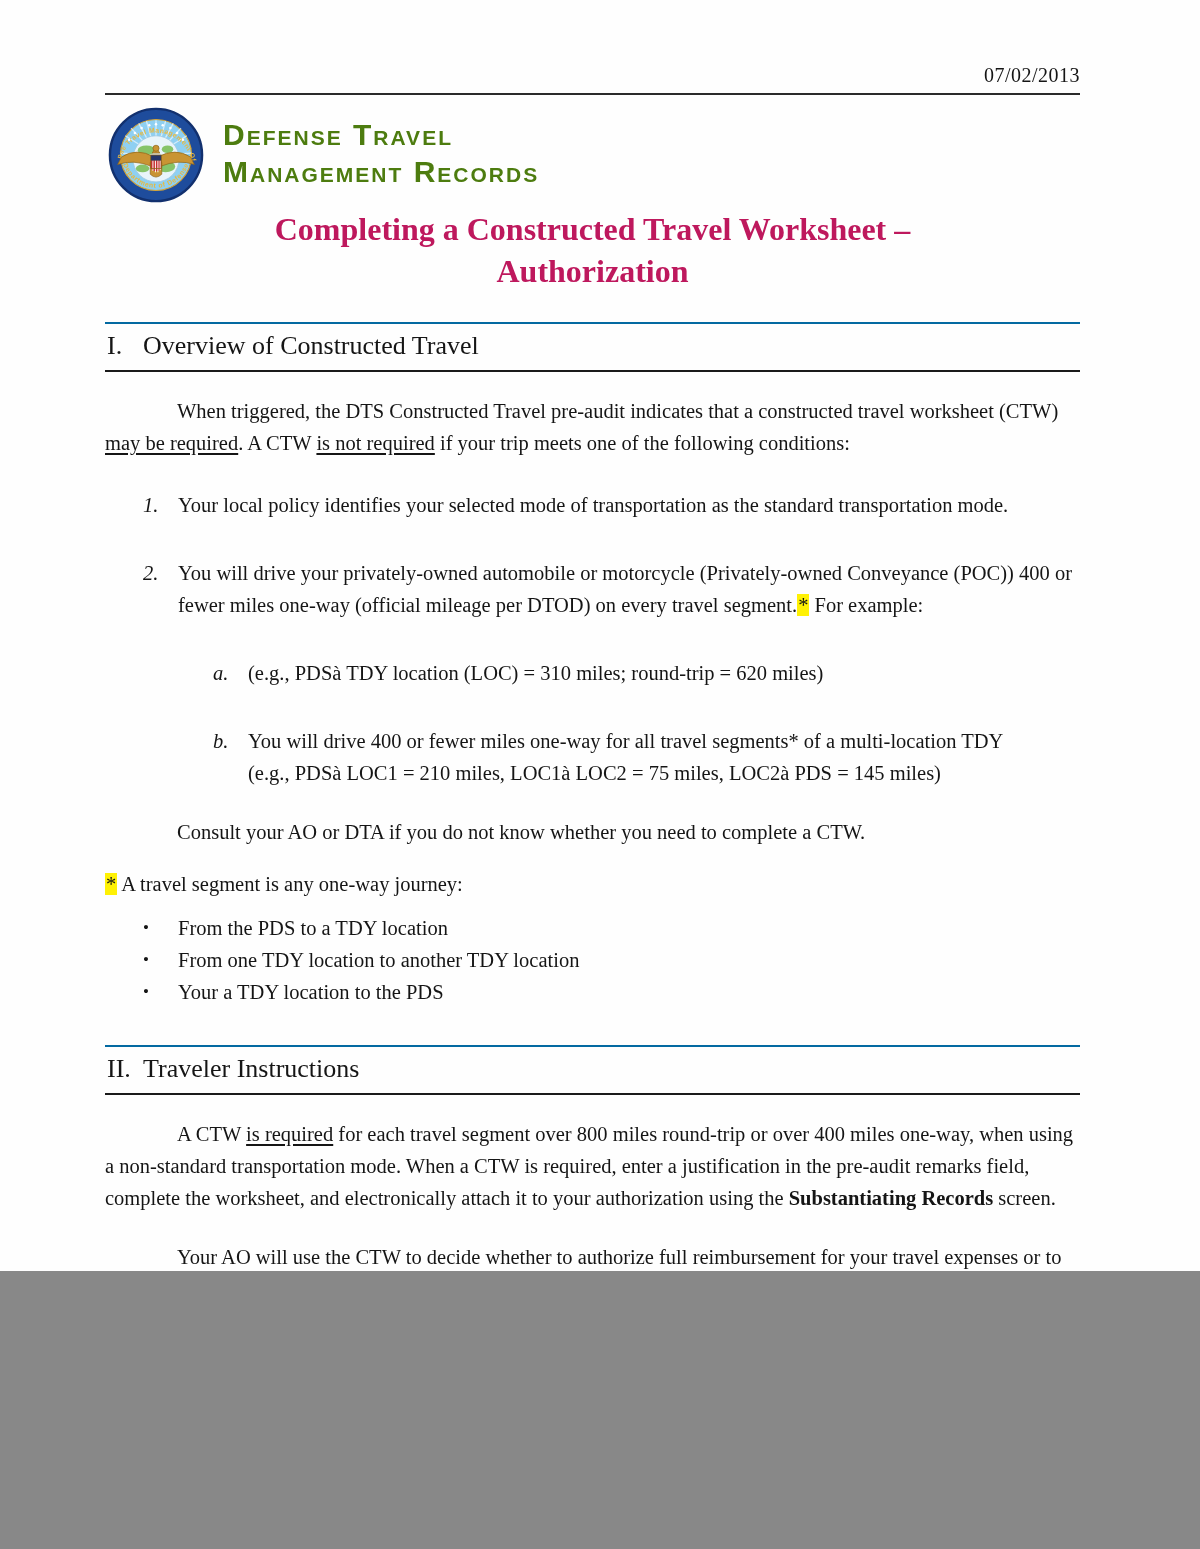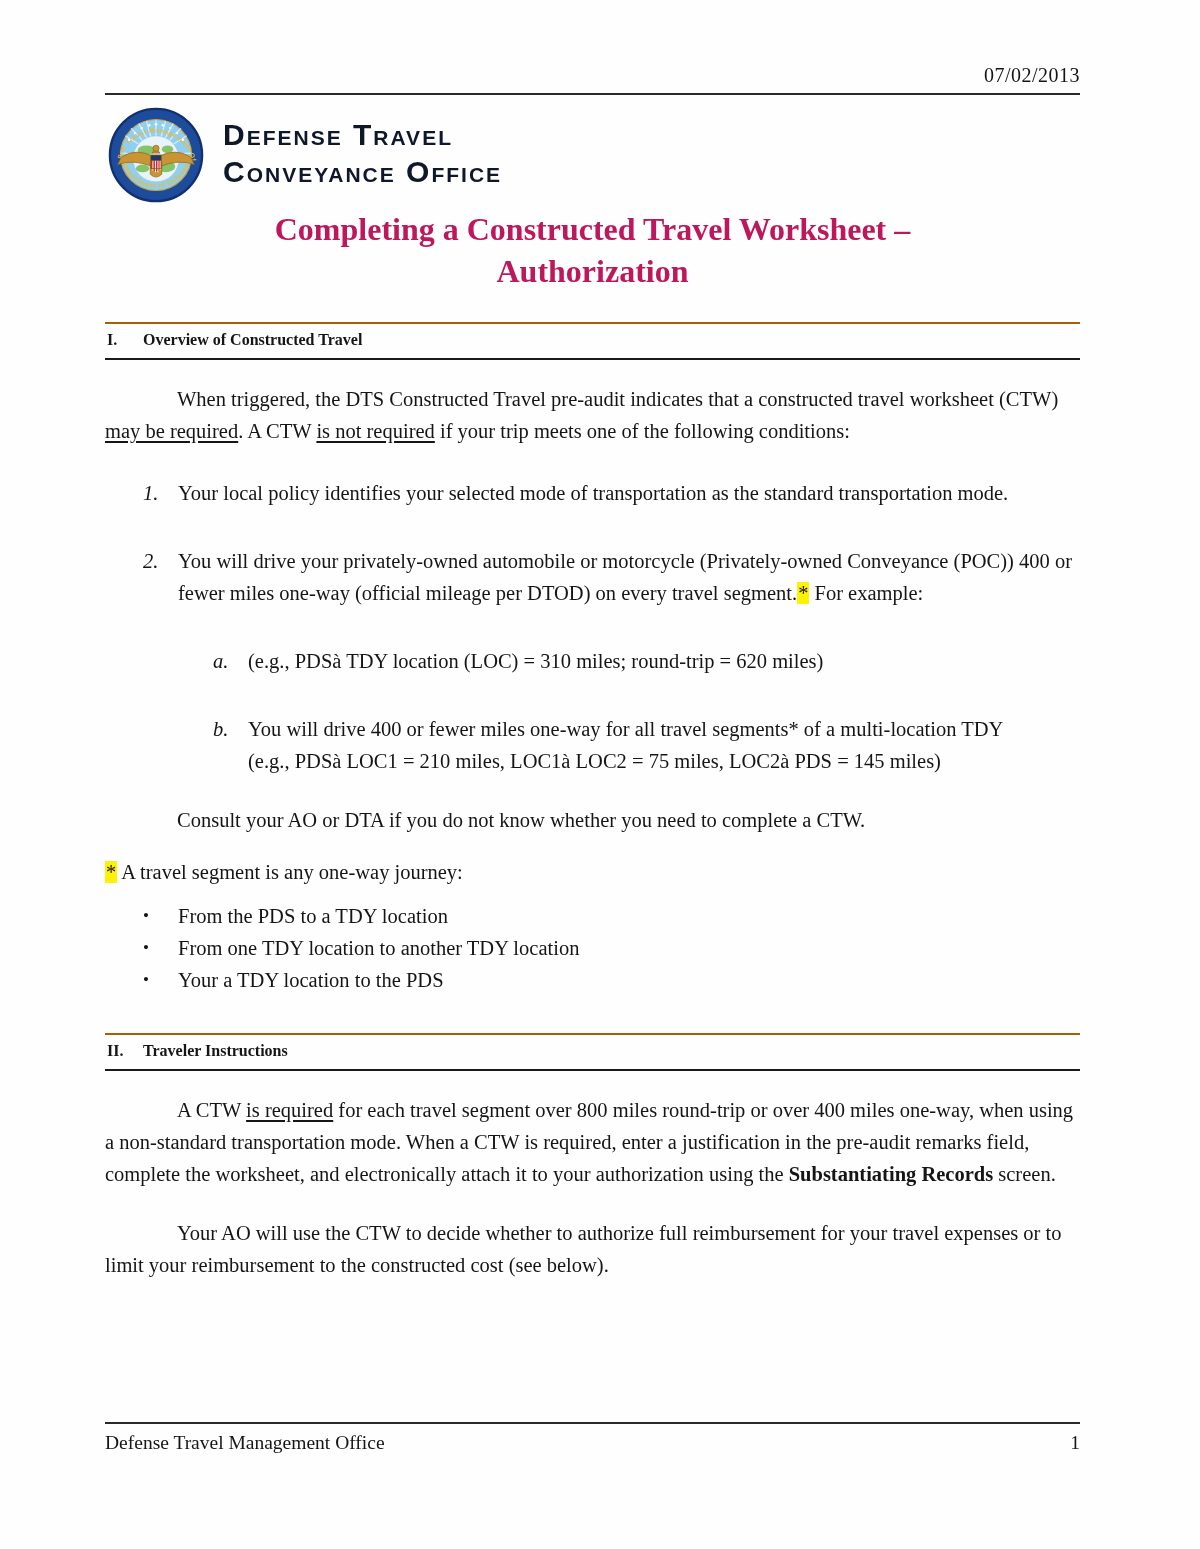--- a/index.html
+++ b/index.html
@@ -1,51 +1,51 @@
 <!DOCTYPE html>
 <html><head>
 <meta charset="utf-8">
 <style>
   * { margin:0; padding:0; box-sizing:border-box; }
   html,body { background:#888; }
   .page {
     position:relative;
-    width:1200px; height:1549px;
+    width:1200px; height:1271px;
     background:#fefefe;
     font-family:"Liberation Serif", serif;
     color:#151515;
     margin:0 auto;
     overflow:hidden;
   }
   .content { position:absolute; left:105px; right:120px; top:0; }
 
   
   .date-line { text-align:right; padding-top:64px; font-size:20px; letter-spacing:.5px; }
   .head-rule { border-bottom:2px solid #2a2a2a; margin-top:6px; }
   .brand-row { display:flex; align-items:flex-start; margin-top:12px; }
   .seal { width:102px; height:96px; flex:0 0 auto; }
   .wordmark {
     margin-left:16px; margin-top:10px;
     font-family:"Liberation Sans", sans-serif;
     font-weight:bold; font-variant:small-caps;
-    font-size:30px; line-height:1.23; letter-spacing:2px; color:#0f172a;
+    font-size:30px; line-height:1.23; letter-spacing:2px; color:#4d7c0f;
   }
   .doc-title {
     margin-top:6px; text-align:center;
     font-size:32px; font-weight:bold; color:#be185d;
     line-height:1.3;
   }
 
   
   .sec-head {
     margin-top:30px;
-    border-top:2px solid #a16207;
+    border-top:2px solid #0369a1;
     border-bottom:2px solid #1a1a1a;
     padding:7px 2px 9px 2px;
-    font-size:16px; font-weight:bold;
+    font-size:26px; font-weight:normal;
   }
   .sec-head .sec-num { display:inline-block; width:36px; }
 
   
   .para { font-size:20.5px; line-height:1.56; }
   .indent { text-indent:72px; }
   .mt24 { margin-top:24px; } .mt27 { margin-top:27px; } .mt30 { margin-top:30px; }
   .mt20 { margin-top:20px; } .mt36 { margin-top:36px; } .mt12 { margin-top:12px; }
 
   .li { display:flex; font-size:20.5px; line-height:1.56; }
@@ -131,21 +131,21 @@
           <path d="M44.5 56 L55.5 56 L55.5 64 Q50 70 44.5 64 Z" fill="#c62f2f"></path>
           <path d="M46.8 56 L46.8 66.5 M49.4 56 L49.4 68 M52 56 L52 68 M54.3 56 L54.3 65.8" stroke="#ffffff" stroke-width="1"></path>
           <rect x="44.5" y="50" width="11" height="14" fill="none" stroke="#8a6316" stroke-width="0.8"></rect>
         </g>
         <text font-size="7" fill="#e9b93d" font-family="Liberation Sans, sans-serif" font-weight="bold" letter-spacing="0.6">
           <textPath href="#arcBot" startOffset="50%" text-anchor="middle">Department of Defense</textPath>
         </text>
       </svg>
       <div class="wordmark">
         <span class="blk">Defense Travel</span>
-        <span class="blk">Conveyance Office</span>
+        <span class="blk">Management Records</span>
       </div>
     </div>
 
     <h1 class="doc-title">
       <span class="blk">Completing a Constructed Travel Worksheet –</span>
       <span class="blk">Authorization</span>
     </h1>
 
     <div class="sec-head">
       <span class="sec-num">I.</span><span>Overview of Constructed Travel</span>

